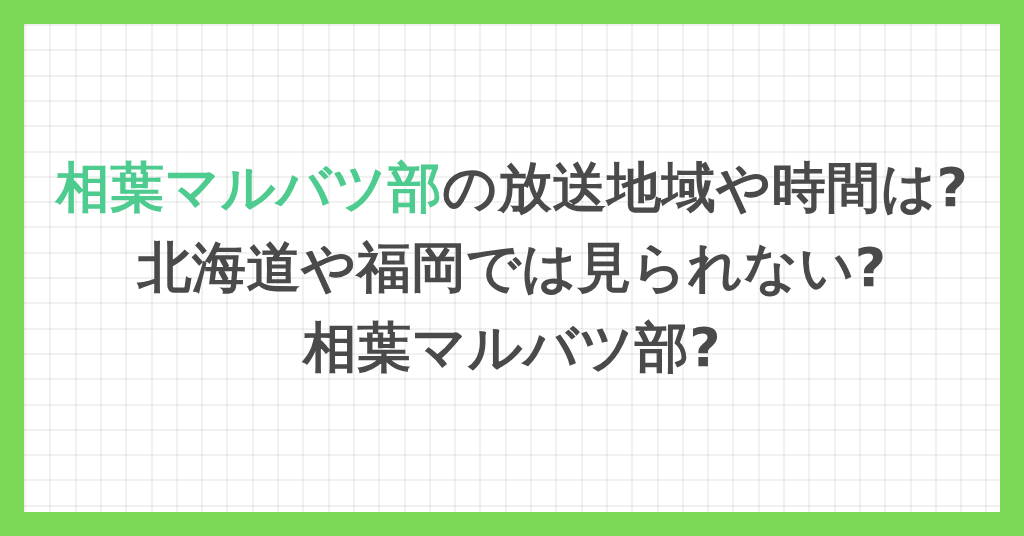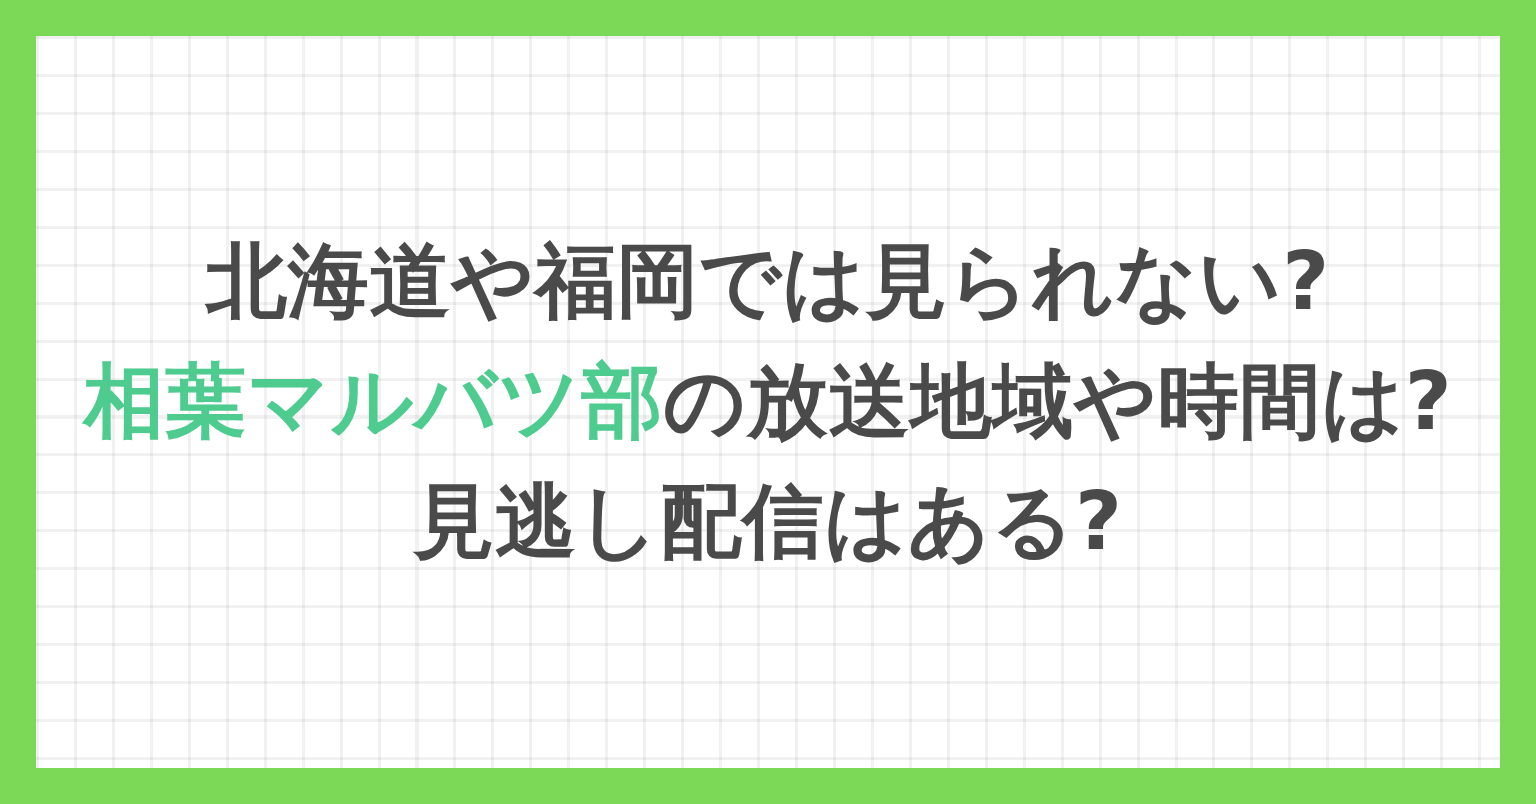--- a/index.html
+++ b/index.html
@@ -83,20 +83,20 @@
 <body>
 
 <div id="eyecatch-canvas">
 
   <div class="frame"></div>
 
   <div class="paper"></div>
 
   <div class="headline">
 
+    <div class="headline-line"><span class="accent">相葉マルバツ部</span><span>の放送地域や時間は?</span></div>
+
     <div class="headline-line">北海道や福岡では見られない?</div>
 
-    <div class="headline-line"><span class="accent">相葉マルバツ部</span><span>の放送地域や時間は?</span></div>
-
-    <div class="headline-line">見逃し配信はある?</div>
+    <div class="headline-line">相葉マルバツ部?</div>
 
   </div>
 </div>
 
 </body></html>

